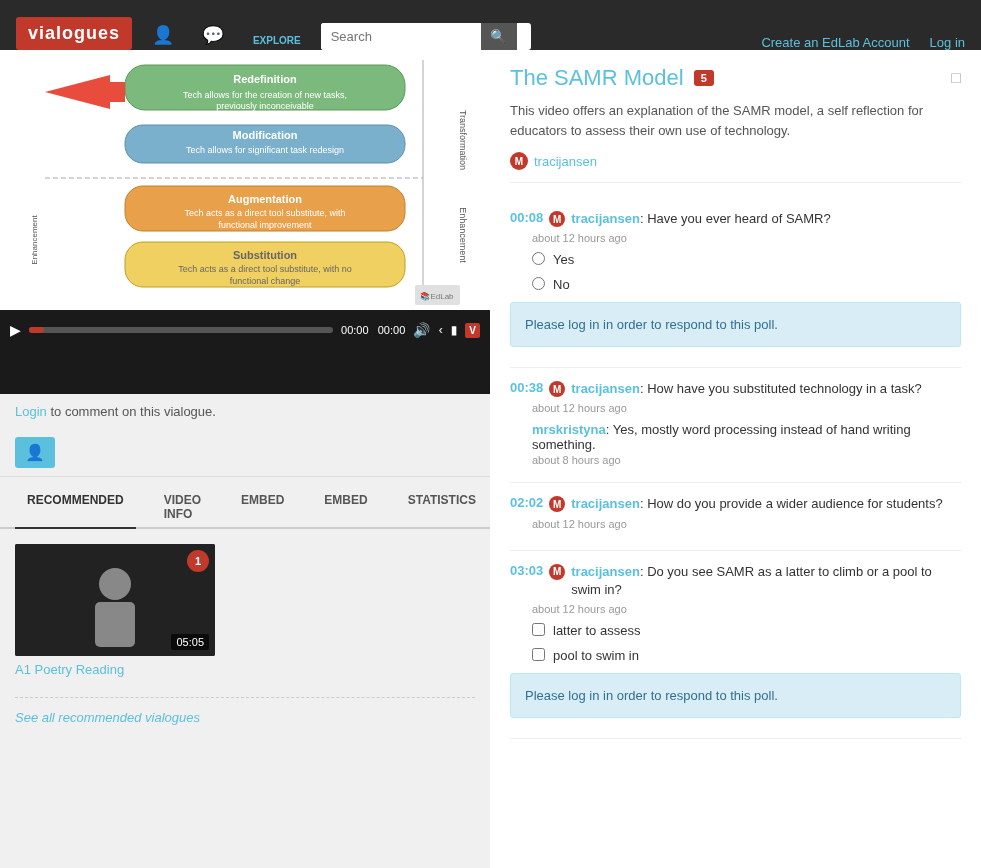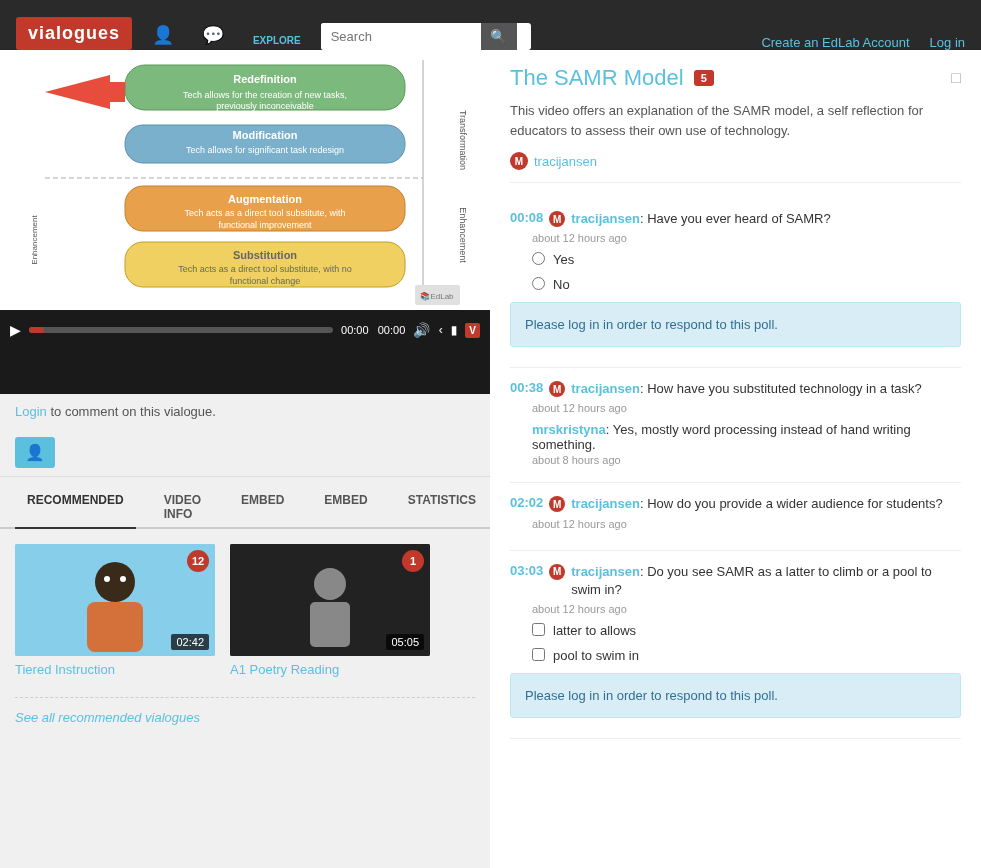--- a/index.html
+++ b/index.html
@@ -514,37 +514,20 @@
       <div class="tab-item active">RECOMMENDED</div>
       <div class="tab-item">VIDEO INFO</div>
       <div class="tab-item">EMBED</div>
       <div class="tab-item">EMBED</div>
       <div class="tab-item">STATISTICS</div>
     </div>
 
     <div class="recommended-section">
       <div class="rec-grid">
 
-        <div class="rec-card">
-          <div class="rec-thumb rec-thumb-1">
-            
-            <svg viewBox="0 0 200 112" width="200" height="112">
-              <rect width="200" height="112" fill="#87ceeb"></rect>
-
-              <circle cx="100" cy="38" r="20" fill="#3a2a1a"></circle>
-              <rect x="72" y="58" width="56" height="50" rx="8" fill="#d4703a"></rect>
-
-              <circle cx="92" cy="35" r="3" fill="white"></circle>
-              <circle cx="108" cy="35" r="3" fill="white"></circle>
-            </svg>
-            <div class="rec-badge">12</div>
-            <div class="rec-duration">02:42</div>
-          </div>
-          <div class="rec-title">Tiered Instruction</div>
-        </div>
 
         <div class="rec-card">
           <div class="rec-thumb rec-thumb-2">
             <svg viewBox="0 0 200 112" width="200" height="112">
               <rect width="200" height="112" fill="#222"></rect>
 
               <circle cx="100" cy="40" r="16" fill="#888"></circle>
               <rect x="80" y="58" width="40" height="45" rx="5" fill="#888"></rect>
             </svg>
             <div class="rec-badge">1</div>
@@ -633,21 +616,21 @@
           <span class="comment-time-link">03:03</span>
           <span class="comment-author-badge">M</span>
           <span class="comment-text">
             <span class="comment-author-name">tracijansen</span>: Do you see SAMR as a latter to climb or a pool to swim in?
           </span>
         </div>
         <div class="comment-meta">about 12 hours ago</div>
         <div class="poll-options">
           <label class="poll-option">
             <input type="checkbox" style=""> 
-              <span>latter to allows</span>
+              <span>latter to assess</span>
           </label>
           <label class="poll-option">
             <input type="checkbox" style=""> 
               <span>pool to swim in</span>
           </label>
         </div>
         <div class="poll-login-notice">Please log in in order to respond to this poll.</div>
       </div>
 
     </div>

